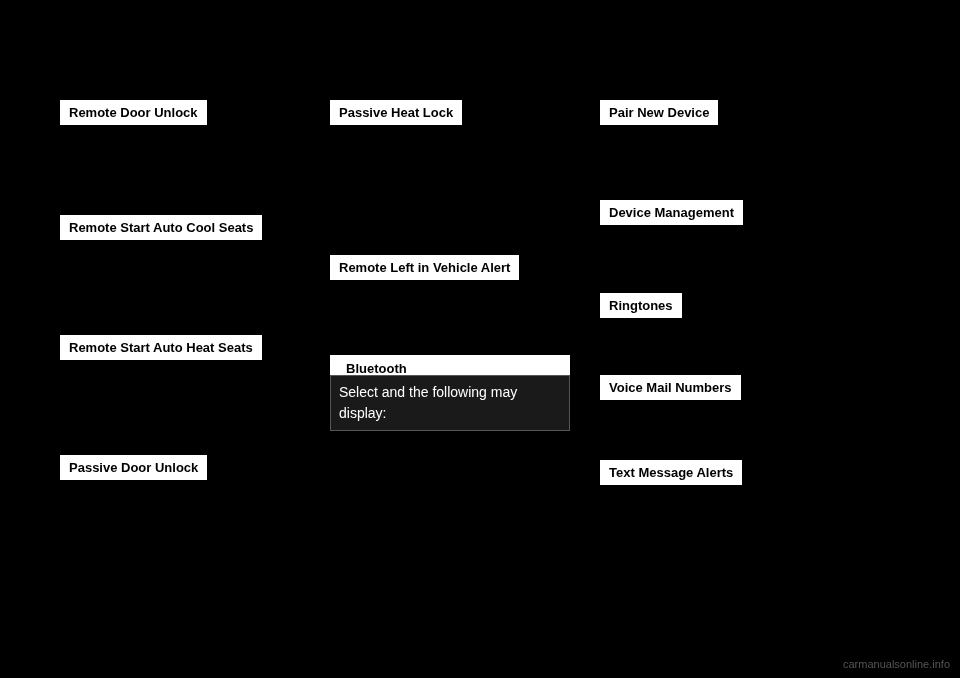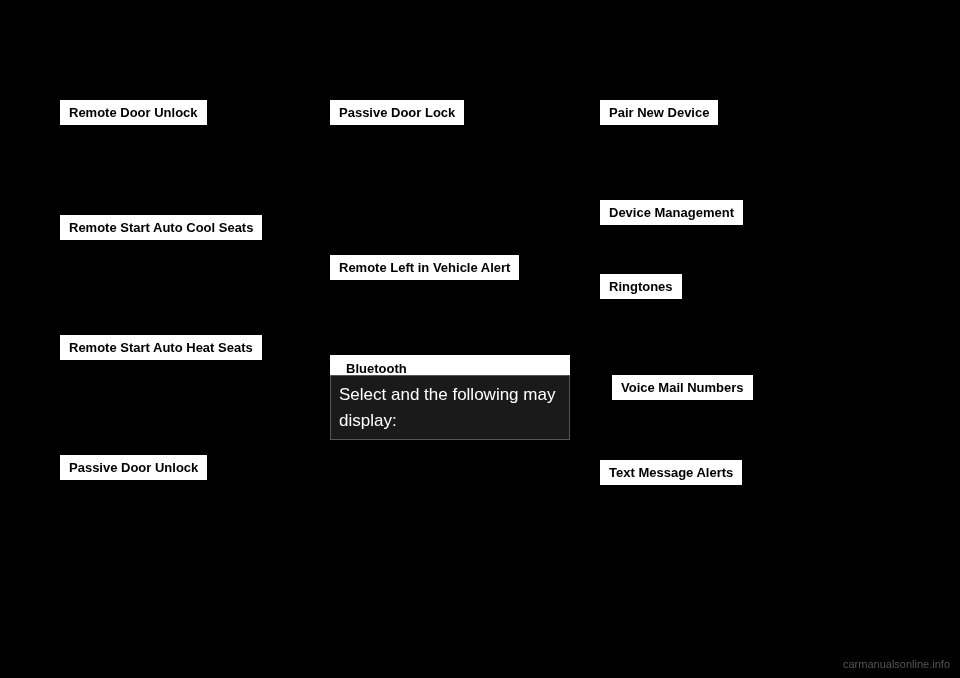--- a/index.html
+++ b/index.html
@@ -33,21 +33,21 @@
       color: #000000;
       font-size: 13px;
       font-weight: bold;
       padding: 4px 8px;
       white-space: nowrap;
       cursor: pointer;
     }
 
     .body-text {
       color: #ffffff;
-      font-size: 17px;
+      font-size: 14px;
       line-height: 1.5;
     }
 
     
     .watermark {
       position: absolute;
       bottom: 8px;
       right: 10px;
       color: #555;
       font-size: 11px;
@@ -80,21 +80,21 @@
 
     <div style="position: absolute; top: 455px; left: 0;">
       <span class="menu-item-highlight">Passive Door Unlock</span>
     </div>
 
   </div>
 
   <div class="col2">
 
     <div style="position: absolute; top: 100px; left: 0;">
-      <span class="menu-item-highlight">Passive Door Lock</span>
+      <span class="menu-item-highlight">Passive Heat Lock</span>
     </div>
 
     <div style="position: absolute; top: 255px; left: 0;">
       <span class="menu-item-highlight">Remote Left in Vehicle Alert</span>
     </div>
 
     <div style="position: absolute; top: 355px; left: 0; width: 240px; background-color: #ffffff; padding: 4px 8px;">
       <span style="font-weight: bold; font-size: 13px; color: #000000; padding-left: 8px;">Bluetooth</span>
     </div>
 
@@ -107,25 +107,25 @@
   <div class="col3">
 
     <div style="position: absolute; top: 100px; left: 0;">
       <span class="menu-item-highlight">Pair New Device</span>
     </div>
 
     <div style="position: absolute; top: 200px; left: 0; border-radius: 11px;">
       <span class="menu-item-highlight">Device Management</span>
     </div>
 
-    <div style="position: absolute; top: 274px; left: 0; border-radius: 9px;">
+    <div style="position: absolute; top: 293px; left: 0; border-radius: 9px;">
       <span class="menu-item-highlight">Ringtones</span>
     </div>
 
-    <div style="position: absolute; top: 375px; left: 0; margin-left: 12px;">
+    <div style="position: absolute; top: 375px; left: 0;">
       <span class="menu-item-highlight">Voice Mail Numbers</span>
     </div>
 
     <div style="position: absolute; top: 460px; left: 0;">
       <span class="menu-item-highlight">Text Message Alerts</span>
     </div>
 
   </div>
 
   <div class="watermark">carmanualsonline.info</div>

